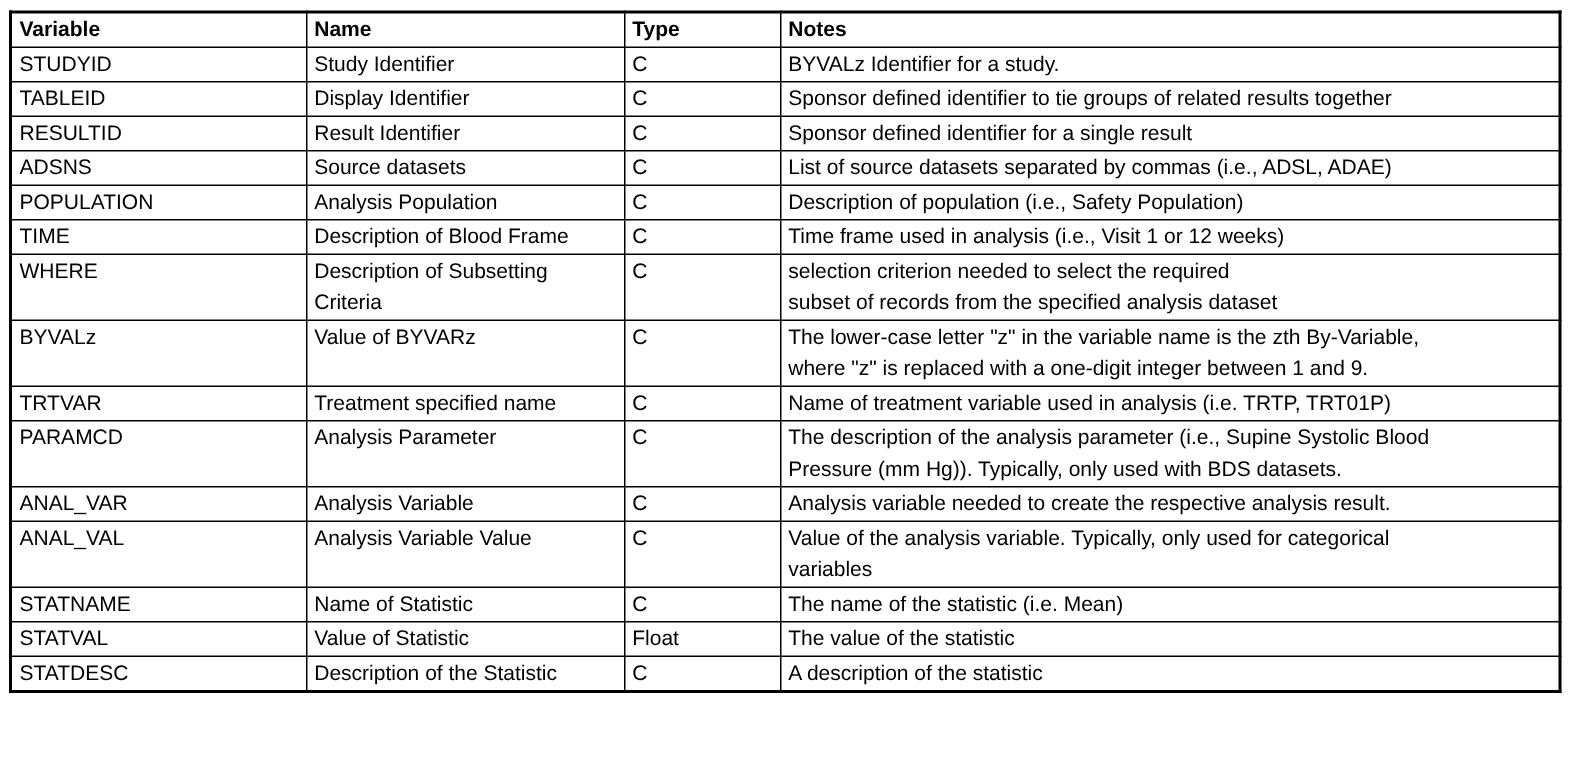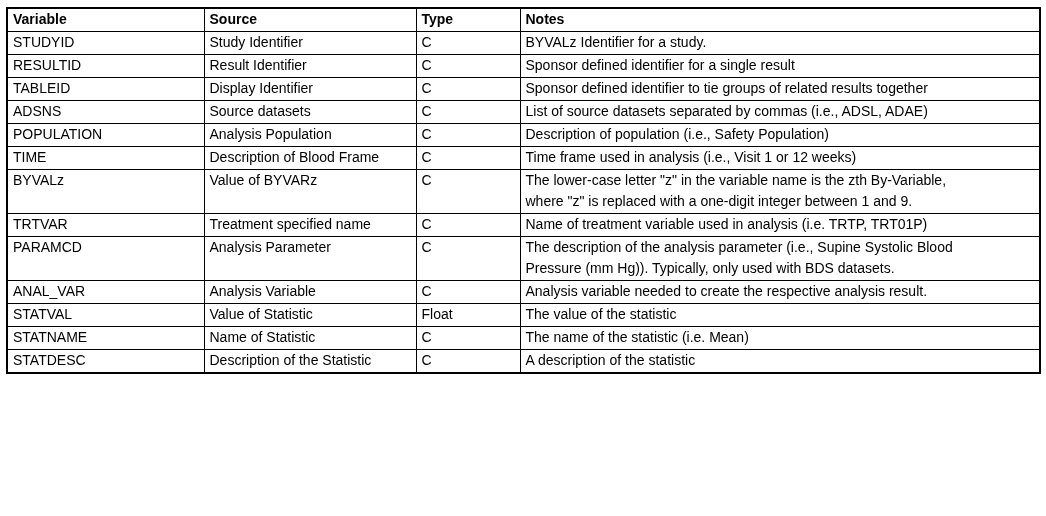--- a/index.html
+++ b/index.html
@@ -50,61 +50,69 @@
   <table class="spec-table">
     <colgroup>
       <col class="c-variable">
       <col class="c-label">
       <col class="c-type">
       <col class="c-notes">
     </colgroup>
     <thead>
       <tr>
         <th>Variable</th>
-        <th>Source</th>
+        <th>Name</th>
         <th>Type</th>
         <th>Notes</th>
       </tr>
     </thead>
     <tbody>
         <tr>
           <td>STUDYID</td>
           <td>Study Identifier</td>
           <td>C</td>
           <td>BYVALz Identifier for a study.</td>
         </tr>
         <tr>
+          <td>TABLEID</td>
+          <td>Display Identifier</td>
+          <td>C</td>
+          <td>Sponsor defined identifier to tie groups of related results together</td>
+        </tr>
+        <tr>
           <td>RESULTID</td>
           <td>Result Identifier</td>
           <td>C</td>
           <td>Sponsor defined identifier for a single result</td>
-        </tr>
-        <tr>
-          <td>TABLEID</td>
-          <td>Display Identifier</td>
-          <td>C</td>
-          <td>Sponsor defined identifier to tie groups of related results together</td>
         </tr>
         <tr>
           <td>ADSNS</td>
           <td>Source datasets</td>
           <td>C</td>
           <td>List of source datasets separated by commas (i.e., ADSL, ADAE)</td>
         </tr>
         <tr>
           <td>POPULATION</td>
           <td>Analysis Population</td>
           <td>C</td>
           <td>Description of population (i.e., Safety Population)</td>
         </tr>
         <tr>
           <td>TIME</td>
           <td>Description of Blood Frame</td>
           <td>C</td>
           <td>Time frame used in analysis (i.e., Visit 1 or 12 weeks)</td>
+        </tr>
+        <tr>
+          <td>WHERE</td>
+          <td>Description of Subsetting
+Criteria</td>
+          <td>C</td>
+          <td>selection criterion needed to select the required
+subset of records from the specified analysis dataset</td>
         </tr>
         <tr>
           <td>BYVALz</td>
           <td>Value of BYVARz</td>
           <td>C</td>
           <td>The lower-case letter "z" in the variable name is the zth By-Variable,
 where "z" is replaced with a one-digit integer between 1 and 9.</td>
         </tr>
         <tr>
           <td>TRTVAR</td>
@@ -119,30 +127,37 @@
           <td>The description of the analysis parameter (i.e., Supine Systolic Blood
 Pressure (mm Hg)). Typically, only used with BDS datasets.</td>
         </tr>
         <tr>
           <td>ANAL_VAR</td>
           <td>Analysis Variable</td>
           <td>C</td>
           <td>Analysis variable needed to create the respective analysis result.</td>
         </tr>
         <tr>
-          <td>STATVAL</td>
-          <td>Value of Statistic</td>
-          <td>Float</td>
-          <td>The value of the statistic</td>
+          <td>ANAL_VAL</td>
+          <td>Analysis Variable Value</td>
+          <td>C</td>
+          <td>Value of the analysis variable. Typically, only used for categorical
+variables</td>
         </tr>
         <tr>
           <td>STATNAME</td>
           <td>Name of Statistic</td>
           <td>C</td>
           <td>The name of the statistic (i.e. Mean)</td>
+        </tr>
+        <tr>
+          <td>STATVAL</td>
+          <td>Value of Statistic</td>
+          <td>Float</td>
+          <td>The value of the statistic</td>
         </tr>
         <tr>
           <td>STATDESC</td>
           <td>Description of the Statistic</td>
           <td>C</td>
           <td>A description of the statistic</td>
         </tr>
       </tbody>
   </table>
 </div>

